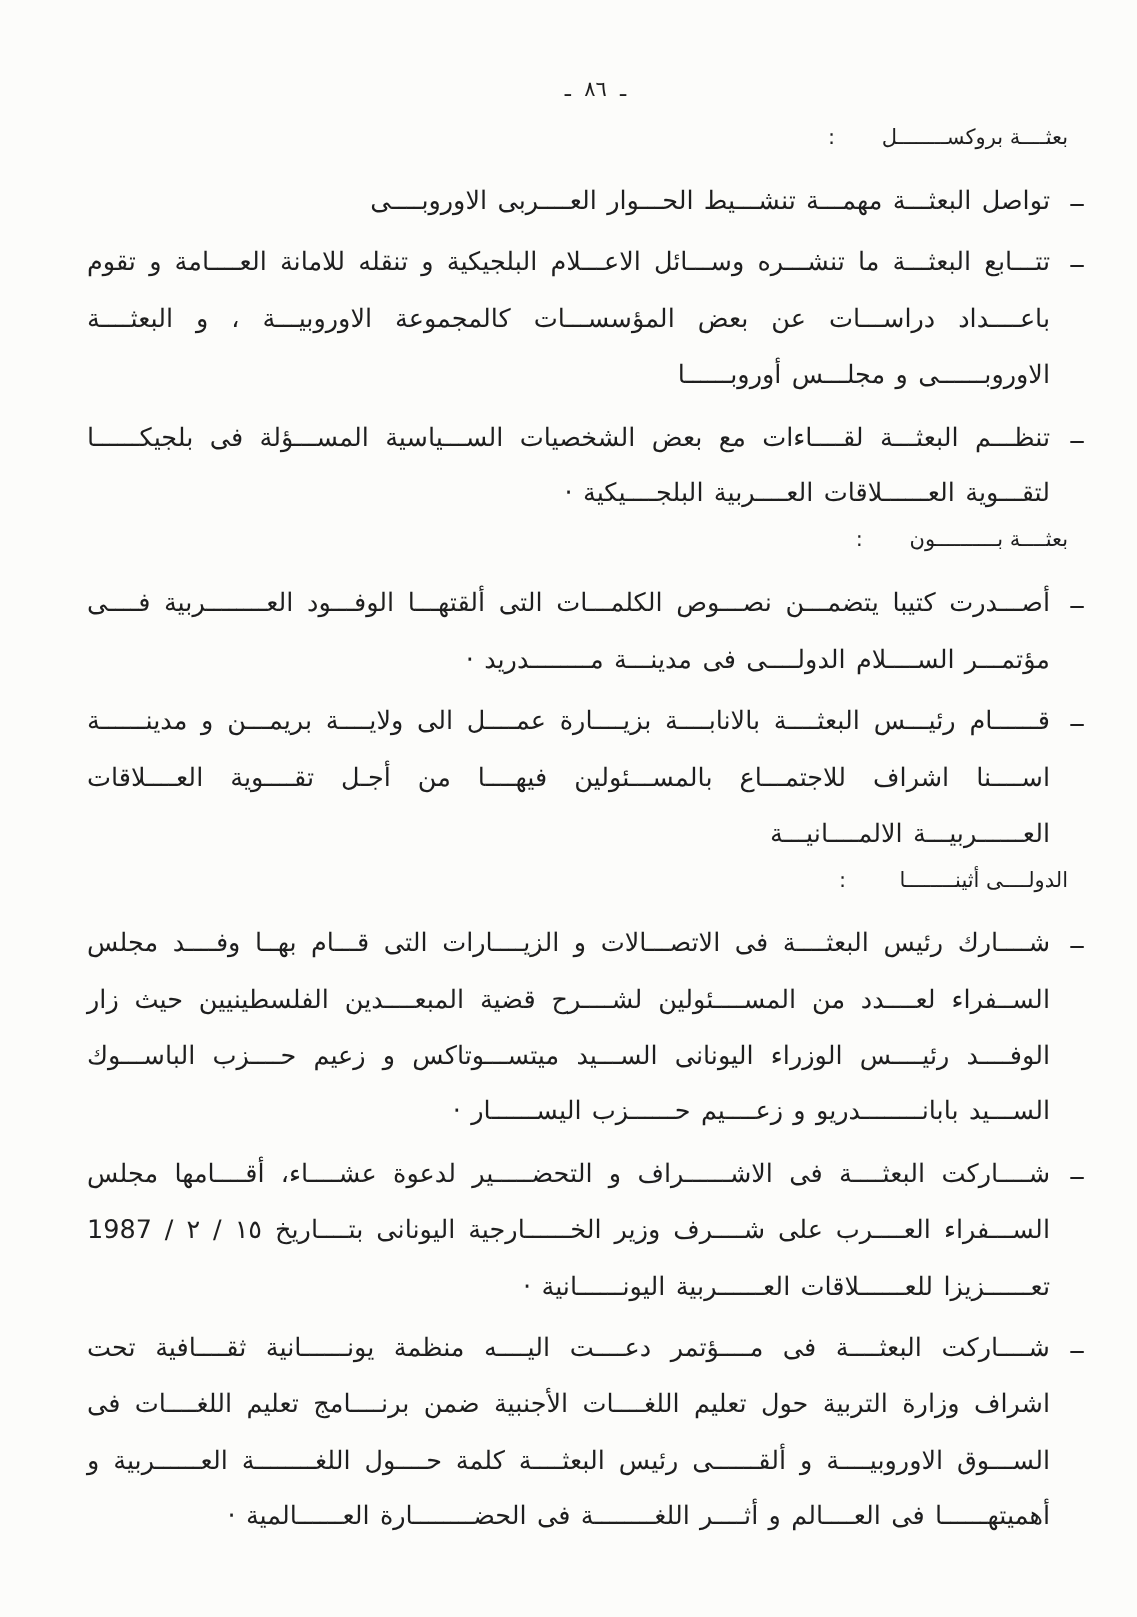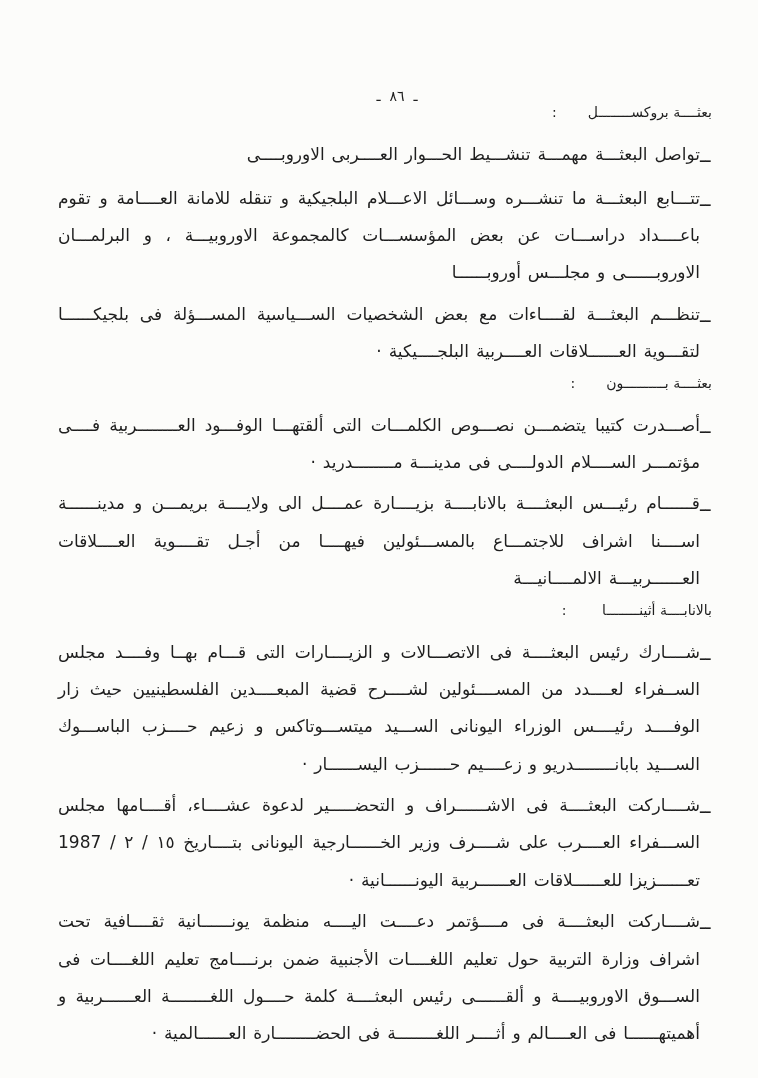--- a/index.html
+++ b/index.html
@@ -16,49 +16,49 @@
     width: 758px;
     height: 1078px;
     background: #fcfcfa;
     direction: rtl;
     font-family: "DejaVu Sans", sans-serif;
     color: #1e1e1e;
     position: relative;
     overflow: hidden;
   }
   .content {
-    padding: 88px 22px 0 58px;
+    padding: 52px 22px 0 58px;
   }
   .page-number {
     text-align: center;
     font-size: 14px;
     letter-spacing: 2px;
     white-space: pre;
   }
   .doc-section {
   }
   .doc-section.first {
-    margin-top: 0;
+    margin-top: 16px;
   }
   .section-title {
     font-size: 14px;
     font-weight: normal;
     margin: 0 0 16px 0;
     padding-right: 24px;
     white-space: pre;
   }
   .item {
     display: flex;
     margin-bottom: 4px;
   }
   .bullet {
     flex: 0 0 36px;
-    font-size: 18px;
+    font-size: 15px;
     line-height: 2.2;
-    text-align: left;
+    text-align: center;
   }
   .item-text {
     flex: 1;
     margin: 0;
     font-size: 17px;
     line-height: 2.2;
     text-align: justify;
     word-spacing: 1.5px;
   }
 </style>
@@ -71,42 +71,42 @@
     <div class="page-number">ـ  ٨٦  ـ</div>
 
     <section class="doc-section first">
       <h2 class="section-title">بعثــــة بروكســــــــل       :</h2>
       <div class="item">
         <span class="bullet">ــ</span>
         <p class="item-text">تواصل البعثـــة  مهمـــة  تنشـــيط الحـــوار العــــربى الاوروبــــى</p>
       </div>
       <div class="item">
         <span class="bullet">ــ</span>
-        <p class="item-text">تتـــابع البعثـــة ما تنشـــره وســـائل الاعـــلام البلجيكية و تنقله للامانة العــــامة و تقوم باعــــداد دراســـات عن بعض المؤسســـات كالمجموعة الاوروبيـــة ، و البرلمـــان الاوروبــــــى و مجلـــس أوروبــــــا</p>
+        <p class="item-text">تتـــابع البعثـــة ما تنشـــره وســـائل الاعـــلام البلجيكية و تنقله للامانة العــــامة و تقوم باعــــداد دراســـات عن بعض المؤسســـات كالمجموعة الاوروبيـــة ، و البعثــــة الاوروبــــــى و مجلـــس أوروبــــــا</p>
       </div>
       <div class="item">
         <span class="bullet">ــ</span>
         <p class="item-text">تنظـــم البعثـــة لقــــاءات مع بعض الشخصيات الســـياسية المســـؤلة فى بلجيكــــــا لتقـــوية العــــــلاقات العــــربية البلجــــيكية ·</p>
       </div>
     </section>
 
     <section class="doc-section">
       <h2 class="section-title">بعثــــة بــــــــــون       :</h2>
       <div class="item">
         <span class="bullet">ــ</span>
         <p class="item-text">أصـــدرت كتيبا يتضمـــن نصـــوص الكلمـــات التى ألقتهـــا الوفـــود العــــــــربية فــــى مؤتمـــر الســــلام الدولــــى فى مدينـــة مــــــــدريد ·</p>
       </div>
       <div class="item">
         <span class="bullet">ــ</span>
         <p class="item-text">قــــــام رئيـــس البعثــــة بالانابــــة بزيــــارة عمــــل الى ولايــــة بريمـــن و مدينــــــة اســــنا اشراف للاجتمـــاع بالمســـئولين فيهــــا  من أجـل تقــــوية العــــلاقات العــــــربيـــة الالمــــانيـــة</p>
       </div>
     </section>
 
     <section class="doc-section">
-      <h2 class="section-title">بالانابــــة أثينــــــــا        :</h2>
+      <h2 class="section-title">الدولــــى أثينــــــــا        :</h2>
       <div class="item">
         <span class="bullet">ــ</span>
         <p class="item-text">شــــارك رئيس البعثــــة فى الاتصـــالات و الزيــــارات التى قـــام بهــا  وفــــد مجلس الســفراء لعــــدد من المســــئولين لشــــرح قضية المبعــــدين الفلسطينيين حيث زار الوفــــد رئيــــس الوزراء اليونانى الســـيد ميتســـوتاكس و زعيم حــــزب الباســـوك الســـيد بابانــــــــدريو و زعــــيم حــــــزب اليســــــار ·</p>
       </div>
       <div class="item">
         <span class="bullet">ــ</span>
         <p class="item-text">شــــاركت البعثــــة فى الاشــــــراف و التحضـــــير لدعوة عشــــاء،  أقــــامها مجلس الســـفراء العــــرب على شــــرف وزير الخــــــارجية اليونانى بتــــاريخ  ١٥ / ٢ / 1987  تعــــــزيزا للعــــــلاقات العــــــربية اليونــــــانية ·</p>
       </div>
       <div class="item">
         <span class="bullet">ــ</span>

